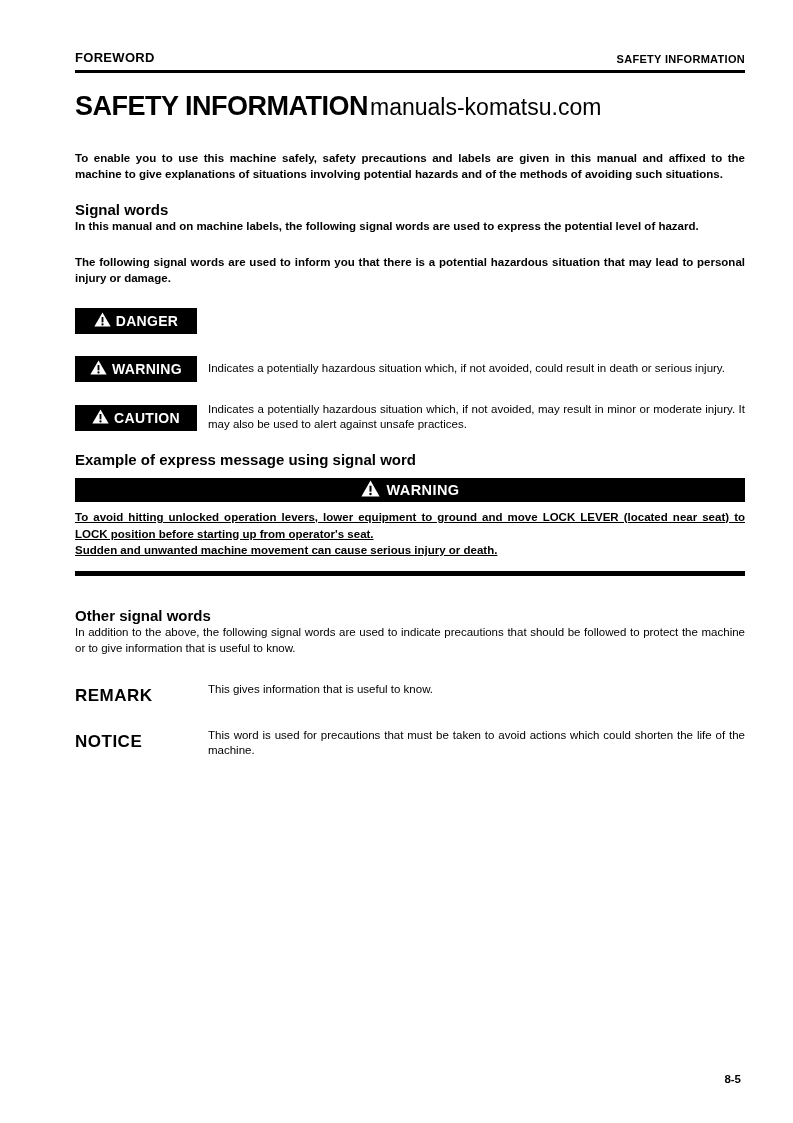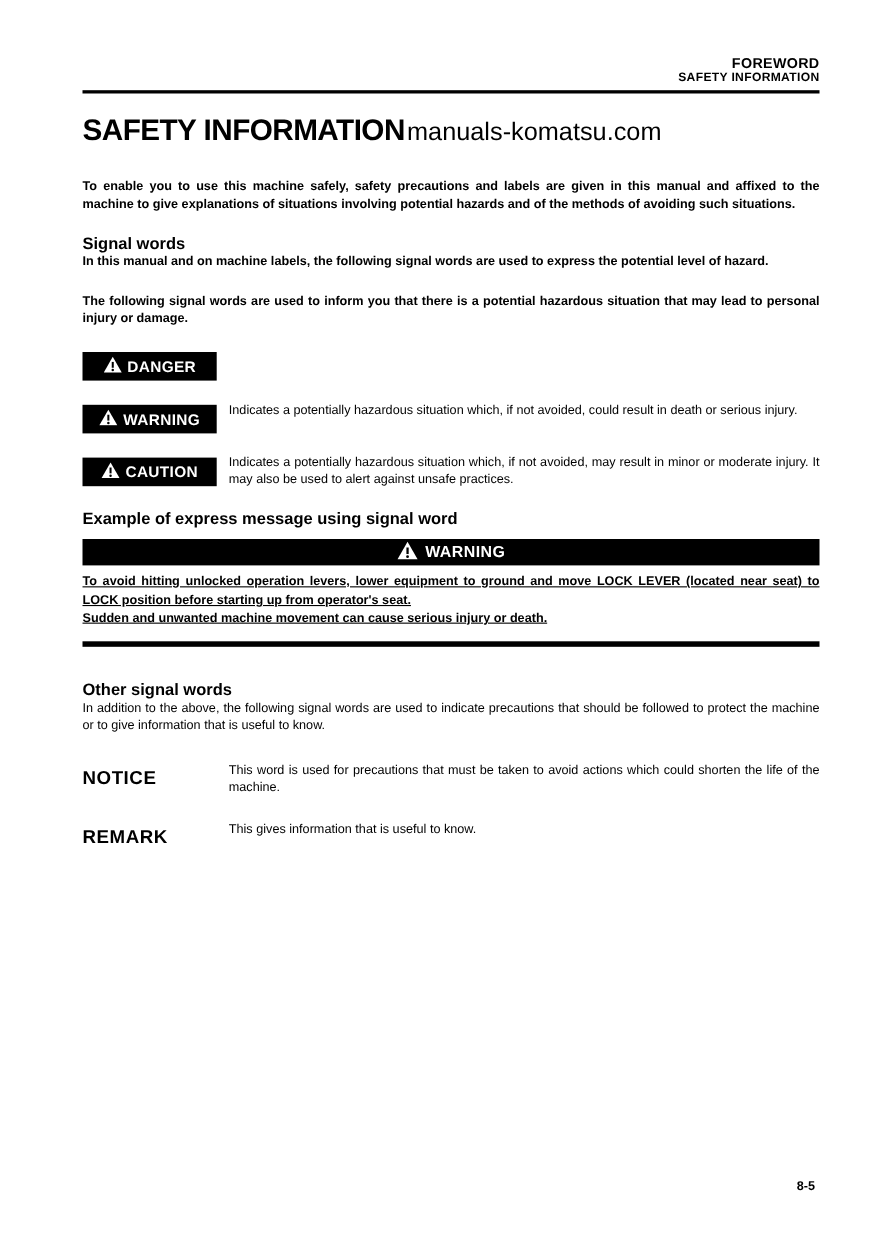--- a/index.html
+++ b/index.html
@@ -13,21 +13,20 @@
     background: #ffffff;
     padding: 50px 48px 0 75px;
     overflow: hidden;
   }
   
   .running-header {
     display: flex;
     justify-content: space-between;
     align-items: flex-end;
     padding-bottom: 5px;
-    flex-direction: column;
   }
   .running-header .left {
     font-size: 13px;
     font-weight: bold;
     letter-spacing: 0.3px;
   }
   .running-header .right {
     font-size: 11px;
     font-weight: bold;
     letter-spacing: 0.3px;
@@ -64,21 +63,21 @@
   .bold-heading {
     font-size: 15px;
     font-weight: bold;
     line-height: 16px;
   }
   .mb-sm { margin-bottom: 10px; }
   .mb-md { margin-bottom: 20px; font-weight: bold; }
   
   .signal-row {
     display: flex;
-    align-items: flex-start;
+    align-items: center;
     margin-bottom: 20px;
   }
   .signal-badge {
     flex: 0 0 auto;
     width: 122px;
     height: 26px;
     background: #000;
     color: #fff;
     display: flex;
     align-items: center;
@@ -231,24 +230,24 @@
 
   <p class="warning-message">To avoid hitting unlocked operation levers, lower equipment to ground and move LOCK LEVER (located near seat) to LOCK position before starting up from operator's seat.</p>
   <p class="warning-message">Sudden and unwanted machine movement can cause serious injury or death.</p>
 
   <div class="section-divider"></div>
 
   <h3 class="bold-heading">Other signal words</h3>
   <p class="para" style="margin-bottom:26px;">In addition to the above, the following signal words are used to indicate precautions that should be followed to protect the machine or to give information that is useful to know.</p>
 
   <div class="other-row">
+    <span class="other-label">REMARK</span>
+    <p class="other-desc">This gives information that is useful to know.</p>
+  </div>
+
+  <div class="other-row">
     <span class="other-label">NOTICE</span>
     <p class="other-desc">This word is used for precautions that must be taken to avoid actions which could shorten the life of the machine.</p>
   </div>
 
-  <div class="other-row">
-    <span class="other-label">REMARK</span>
-    <p class="other-desc">This gives information that is useful to know.</p>
-  </div>
-
   <span class="page-number">8-5</span>
 
 </div>
 
 </body></html>

